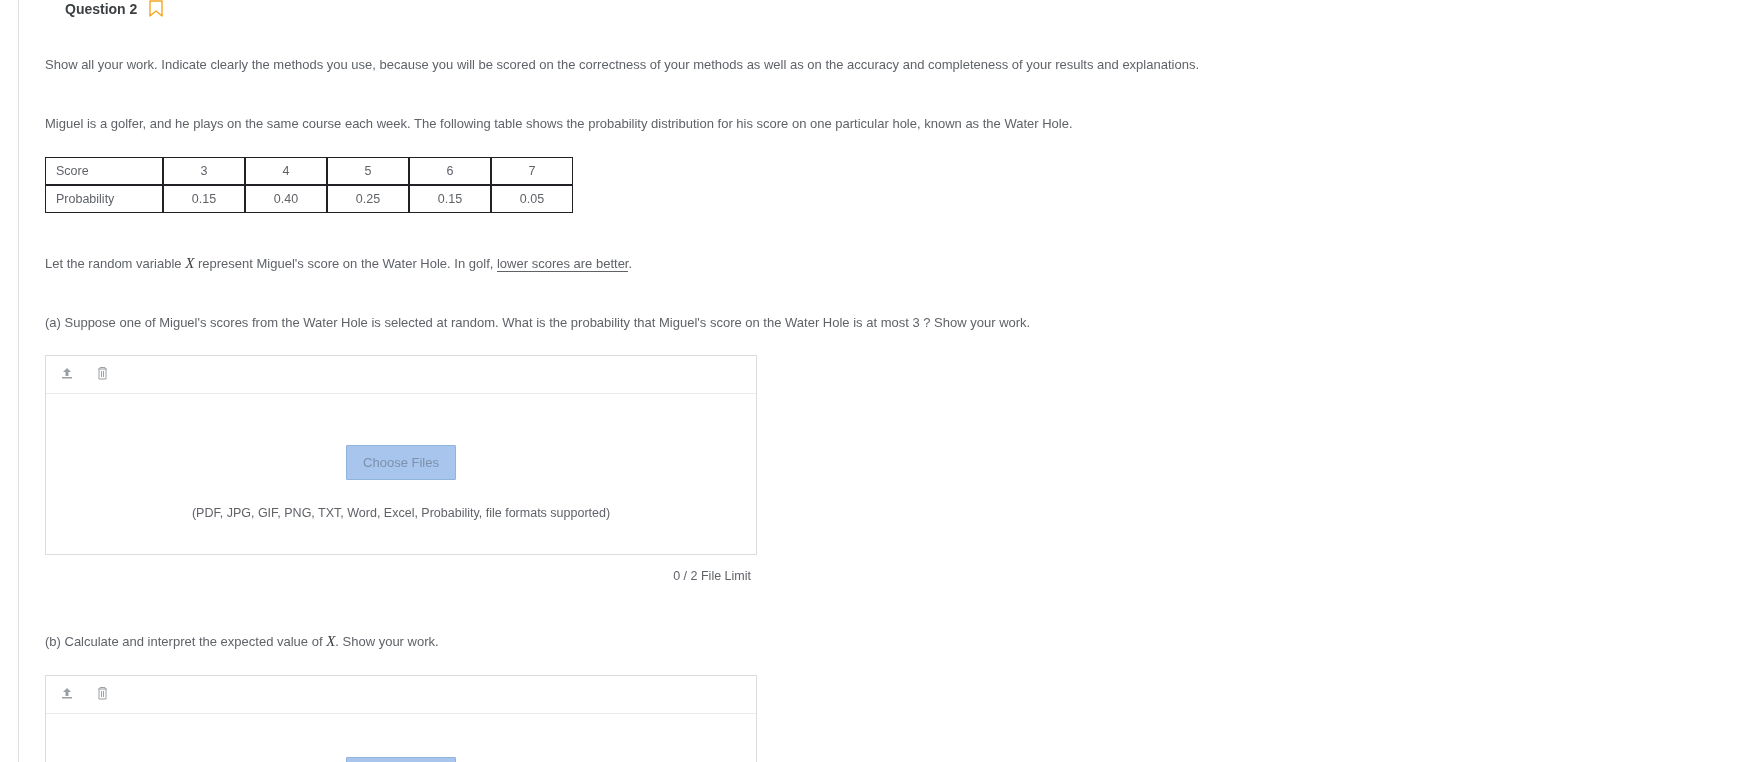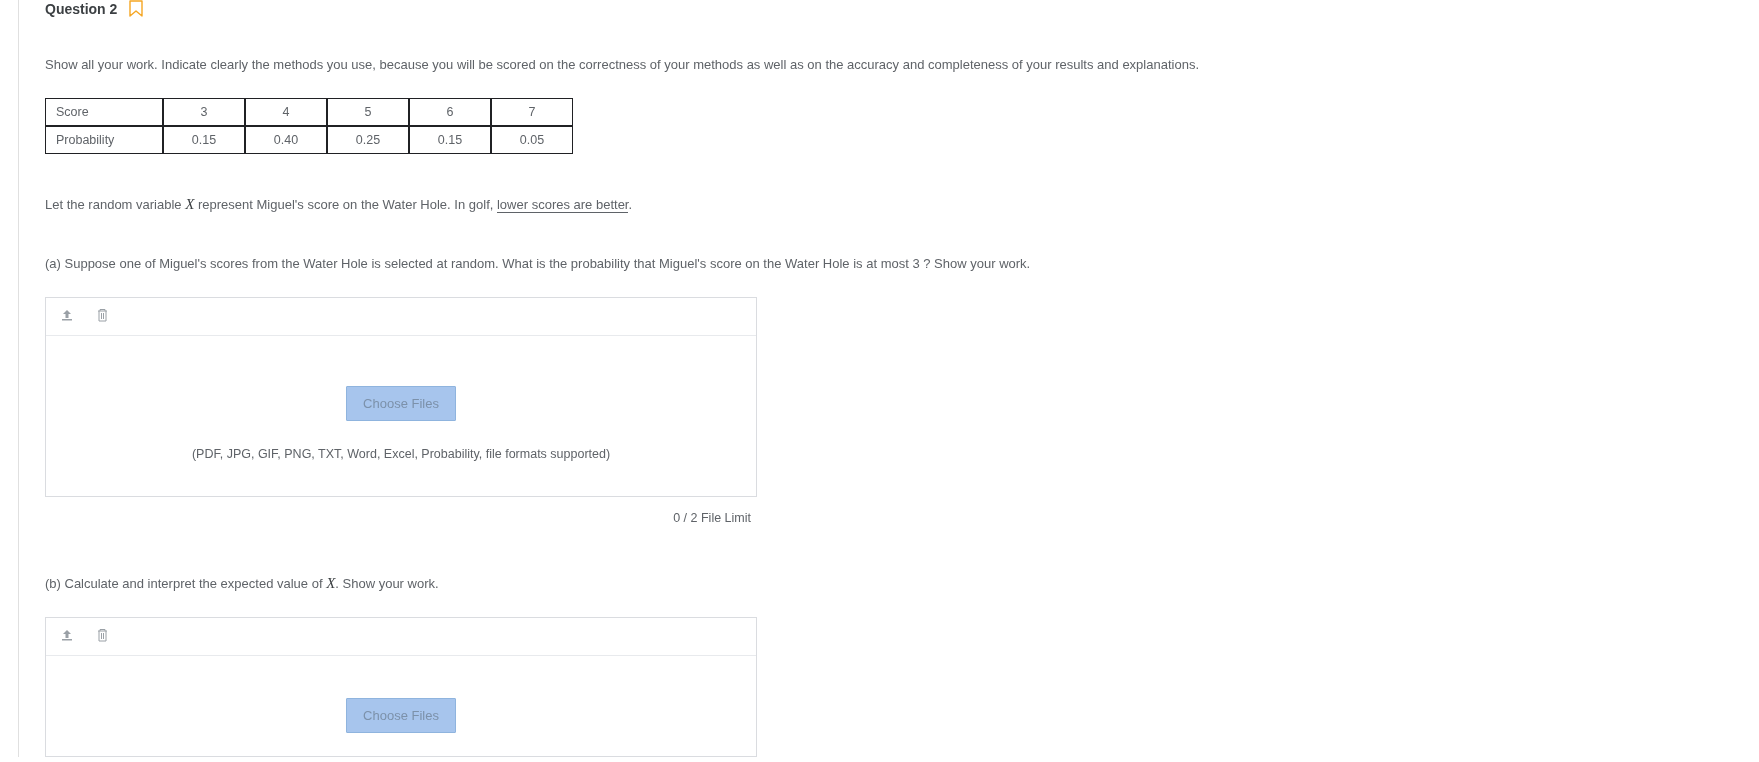--- a/index.html
+++ b/index.html
@@ -15,20 +15,21 @@
     margin-left: 18px;
     padding-left: 26px;
     padding-top: 0;
     max-width: 1720px;
   }
   .qheader {
     display: flex;
     align-items: center;
     gap: 12px;
     margin-bottom: 20px;
+    margin-left: 20px;
   }
   .qtitle {
     font-weight: 700;
     color: #3c4043;
     font-size: 14px;
   }
   .bookmark-icon svg { display: block; }
   .para {
     color: #5f6368;
     line-height: 1.6;
@@ -134,20 +135,21 @@
     <span class="qtitle">Question 2</span>
     <span class="bookmark-icon">
       <svg width="14" height="17" viewBox="0 0 14 17" fill="none">
         <path d="M1 1 H13 V16 L7 11 L1 16 Z" stroke="#f5a623" stroke-width="1.4" fill="none" stroke-linejoin="round"></path>
       </svg>
     </span>
   </div>
 
   <p class="para">Show all your work. Indicate clearly the methods you use, because you will be scored on the correctness of your methods as well as on the accuracy and completeness of your results and explanations.</p>
 
+  <p class="para">Miguel is a golfer, and he plays on the same course each week. The following table shows the probability distribution for his score on one particular hole, known as the Water Hole.</p>
 
   <table class="table">
     <tbody>
         <tr>
       <td class="rowhead">Score</td>
       <td>3</td>
       <td>4</td>
       <td>5</td>
       <td>6</td>
       <td>7</td>

